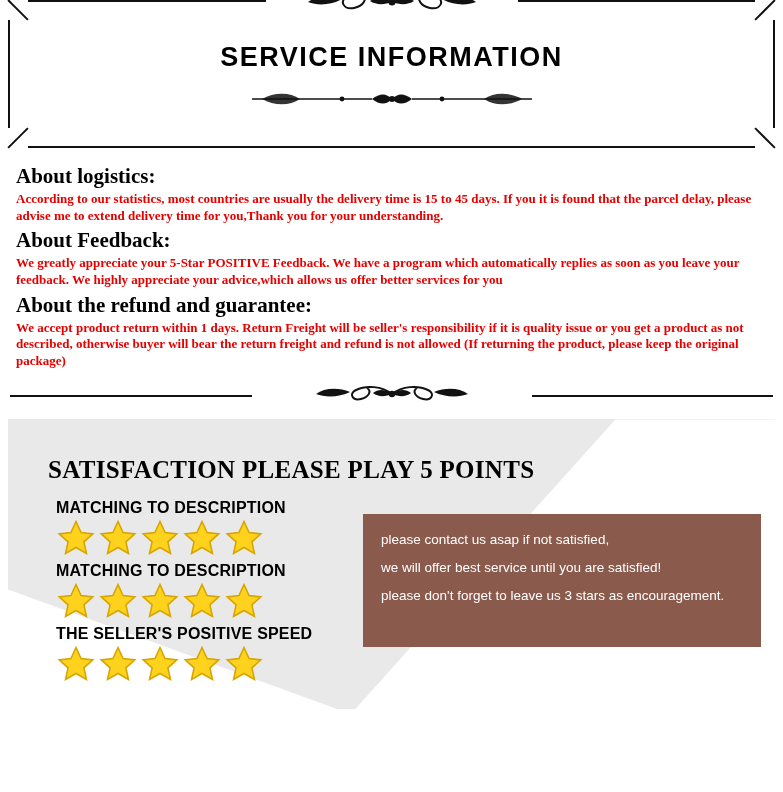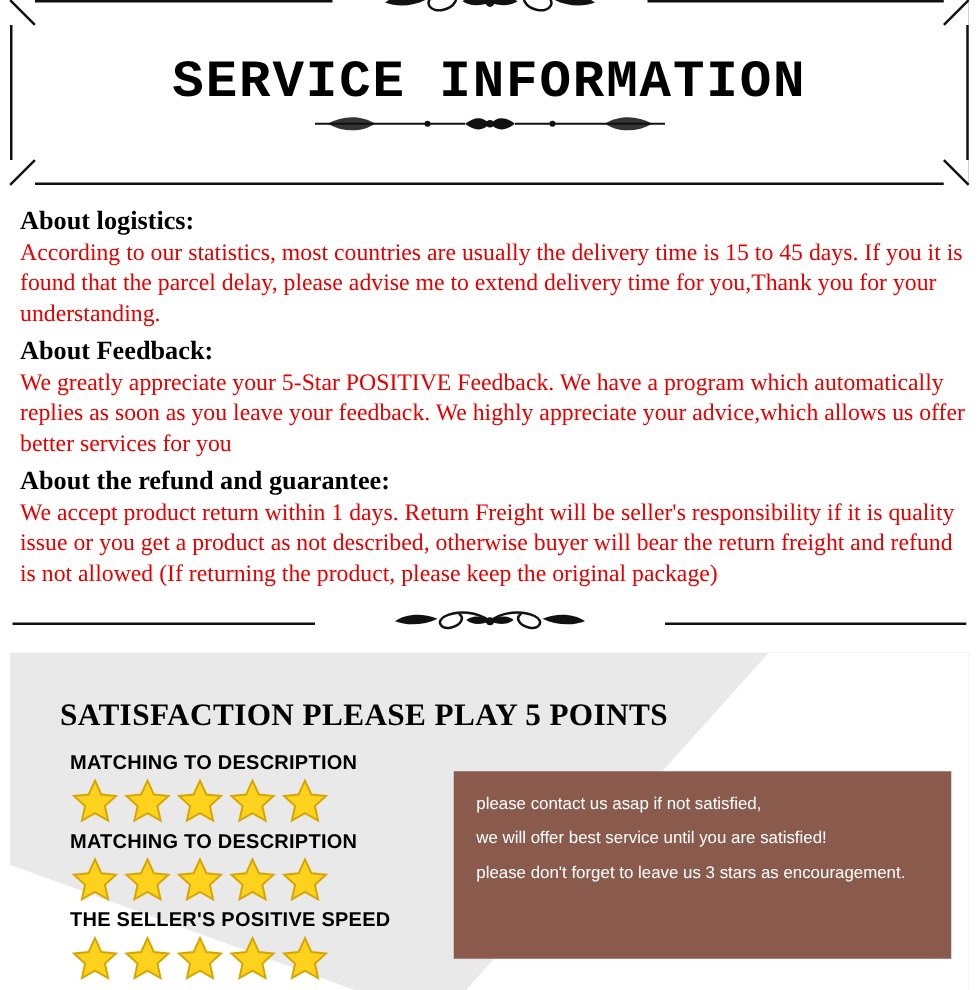--- a/index.html
+++ b/index.html
@@ -57,24 +57,24 @@
     background: #fff;
     padding: 0 6px;
     line-height: 1;
   }
   .banner-title {
     position: absolute;
     top: 40px;
     left: 0;
     right: 0;
     text-align: center;
-    font-size: 42px;
+    font-size: 27px;
     font-weight: bold;
     letter-spacing: 1.5px;
-    font-family: Liberation Mono, monospace;
+    font-family: Liberation Sans, sans-serif;
   }
   .flourish-under {
     position: absolute;
     top: 88px;
     left: 0;
     right: 0;
     text-align: center;
     line-height: 1;
   }
 
@@ -83,22 +83,22 @@
     padding: 12px 4px 0 16px;
   }
   .sec-title {
     font-size: 21px;
     font-weight: bold;
     color: #000;
     margin: 4px 0 2px 0;
     font-family: "Liberation Serif", serif;
   }
   .sec-body {
-    font-size: 19px;
-    font-weight: normal;
+    font-size: 13px;
+    font-weight: bold;
     color: #e60000;
     line-height: 1.28;
     margin: 0 0 4px 0;
     font-family: "Liberation Serif", serif;
   }
 
   
   .mid-divider {
     position: relative;
     margin: 14px 10px 0 10px;
@@ -175,21 +175,21 @@
     width: 40px;
     height: 38px;
     display: block;
   }
 
   .brown-box {
     position: absolute;
     left: 355px;
     top: 95px;
     width: 398px;
-    height: 150px;
+    height: 133px;
     background: #8a5b4c;
     color: #ffffff;
     padding: 12px 16px 0 18px;
     box-sizing: border-box;
   }
   .brown-line {
     font-family: "Liberation Sans", sans-serif;
     font-size: 13.5px;
     line-height: 2.05;
     white-space: nowrap;

